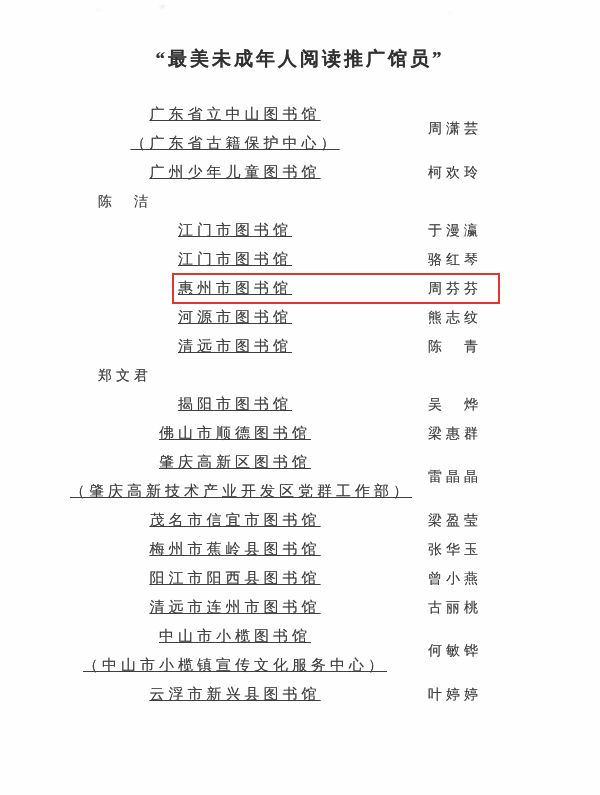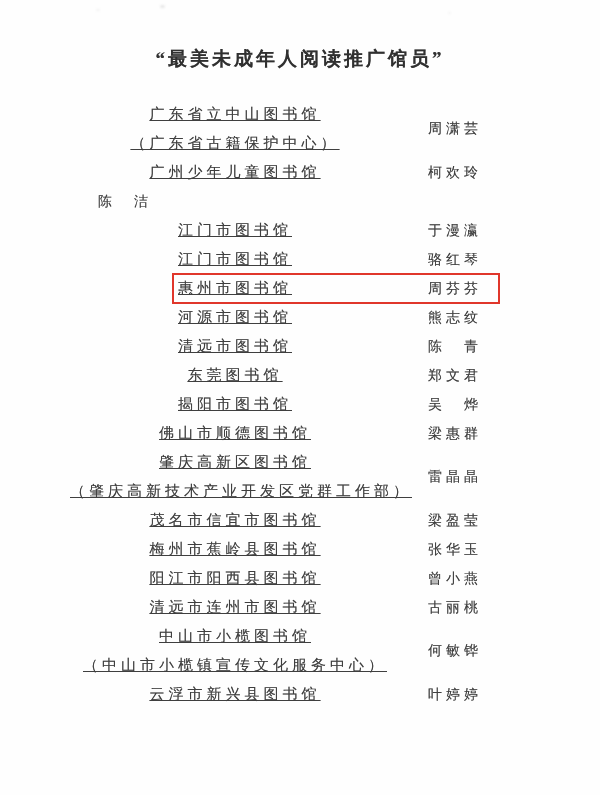--- a/index.html
+++ b/index.html
@@ -137,23 +137,20 @@
         </div>
         <div class="name-cell">熊志纹</div>
       </div>
       <div class="row">
         <div class="lib-cell">
           <div class="lib-line">清远市图书馆</div>
         </div>
         <div class="name-cell">陈　青</div>
       </div>
       <div class="row">
-        <div class="lib-cell">
-          <div class="lib-line">东莞图书馆</div>
-        </div>
         <div class="name-cell">郑文君</div>
       </div>
       <div class="row">
         <div class="lib-cell">
           <div class="lib-line">揭阳市图书馆</div>
         </div>
         <div class="name-cell">吴　烨</div>
       </div>
       <div class="row">
         <div class="lib-cell">

